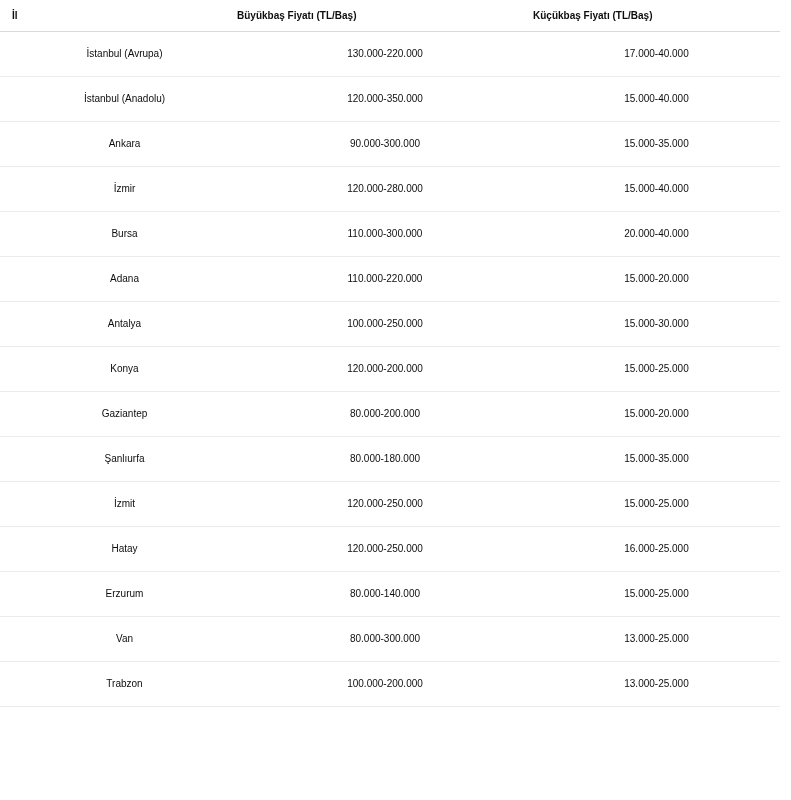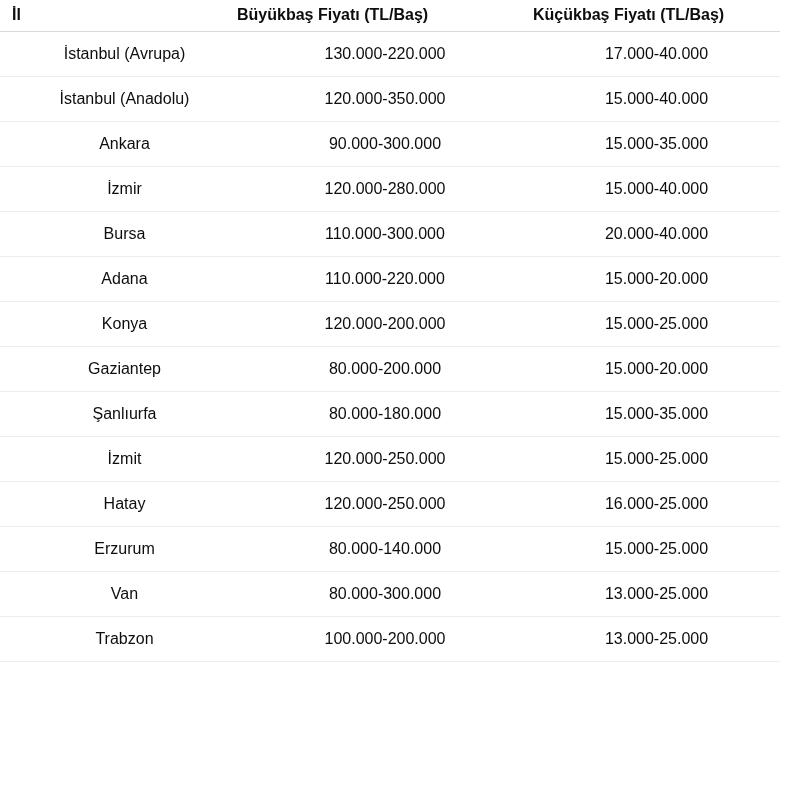--- a/index.html
+++ b/index.html
@@ -14,21 +14,21 @@
       width: 780px;
       margin-left: 0;
       table-layout: fixed;
     }
     col.c1 { width: 237px; }
     col.c2 { width: 296px; }
     col.c3 { width: 247px; }
     th, td {
       text-align: left;
       padding: 0 0 0 12px;
-      font-size: 16px;
+      font-size: 10px;
       white-space: nowrap;
     }
     th:first-child, td:first-child { padding-left: 12px; }
     th:nth-child(2), td:nth-child(2) { padding-left: 0; }
     th:nth-child(3), td:nth-child(3) { padding-left: 0; }
     thead tr { height: 31px; }
     th {
       font-weight: bold;
       vertical-align: middle;
       border-bottom: 1px solid #d9d9d9;
@@ -84,20 +84,25 @@
         <td>Bursa</td>
         <td>110.000-300.000</td>
         <td>20.000-40.000</td>
       </tr>
       <tr>
         <td>Adana</td>
         <td>110.000-220.000</td>
         <td>15.000-20.000</td>
       </tr>
       <tr>
+        <td>Antalya</td>
+        <td>100.000-250.000</td>
+        <td>15.000-30.000</td>
+      </tr>
+      <tr>
         <td>Konya</td>
         <td>120.000-200.000</td>
         <td>15.000-25.000</td>
       </tr>
       <tr>
         <td>Gaziantep</td>
         <td>80.000-200.000</td>
         <td>15.000-20.000</td>
       </tr>
       <tr>

